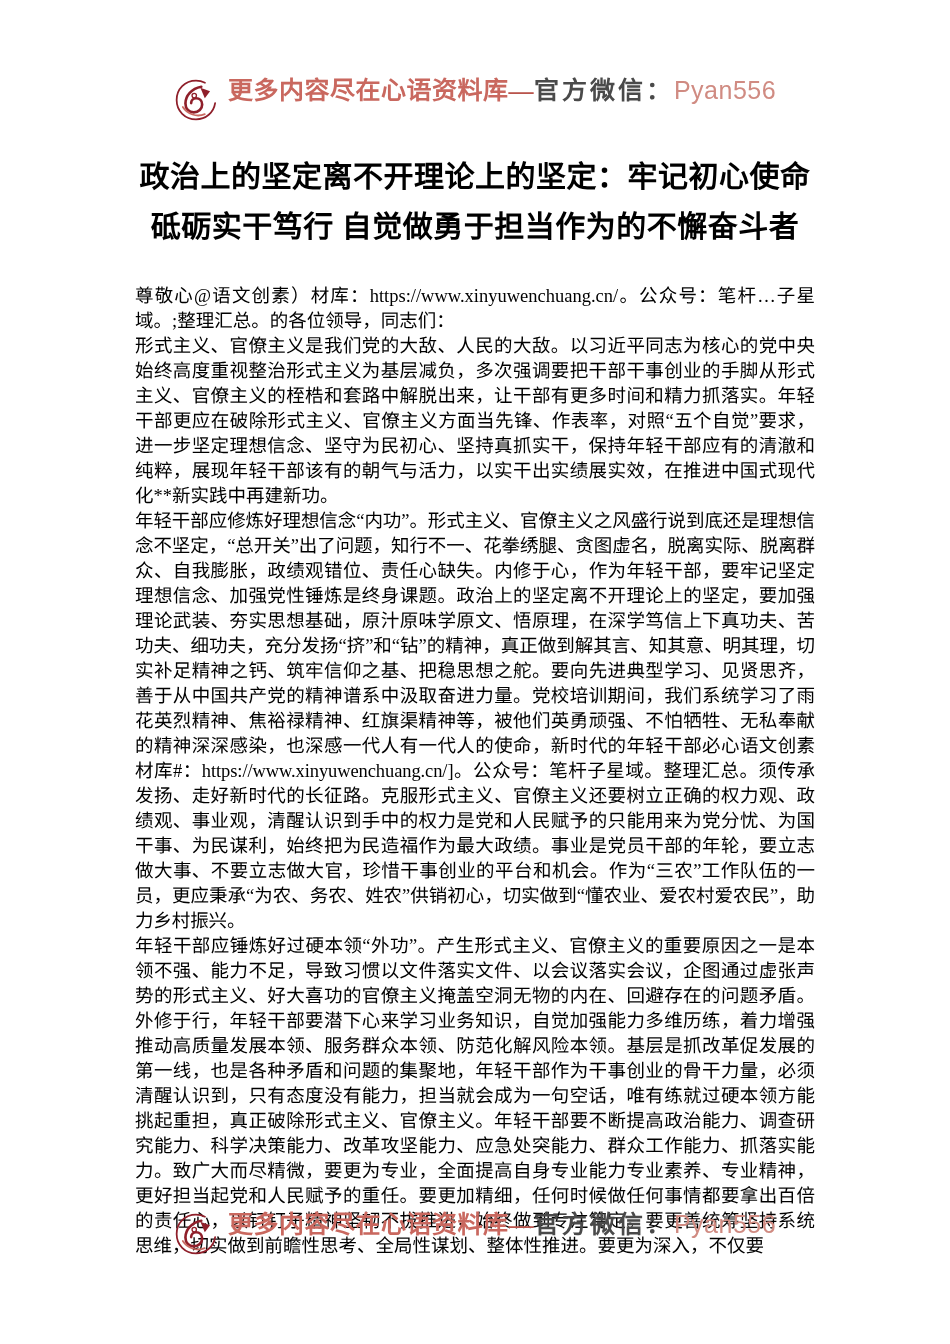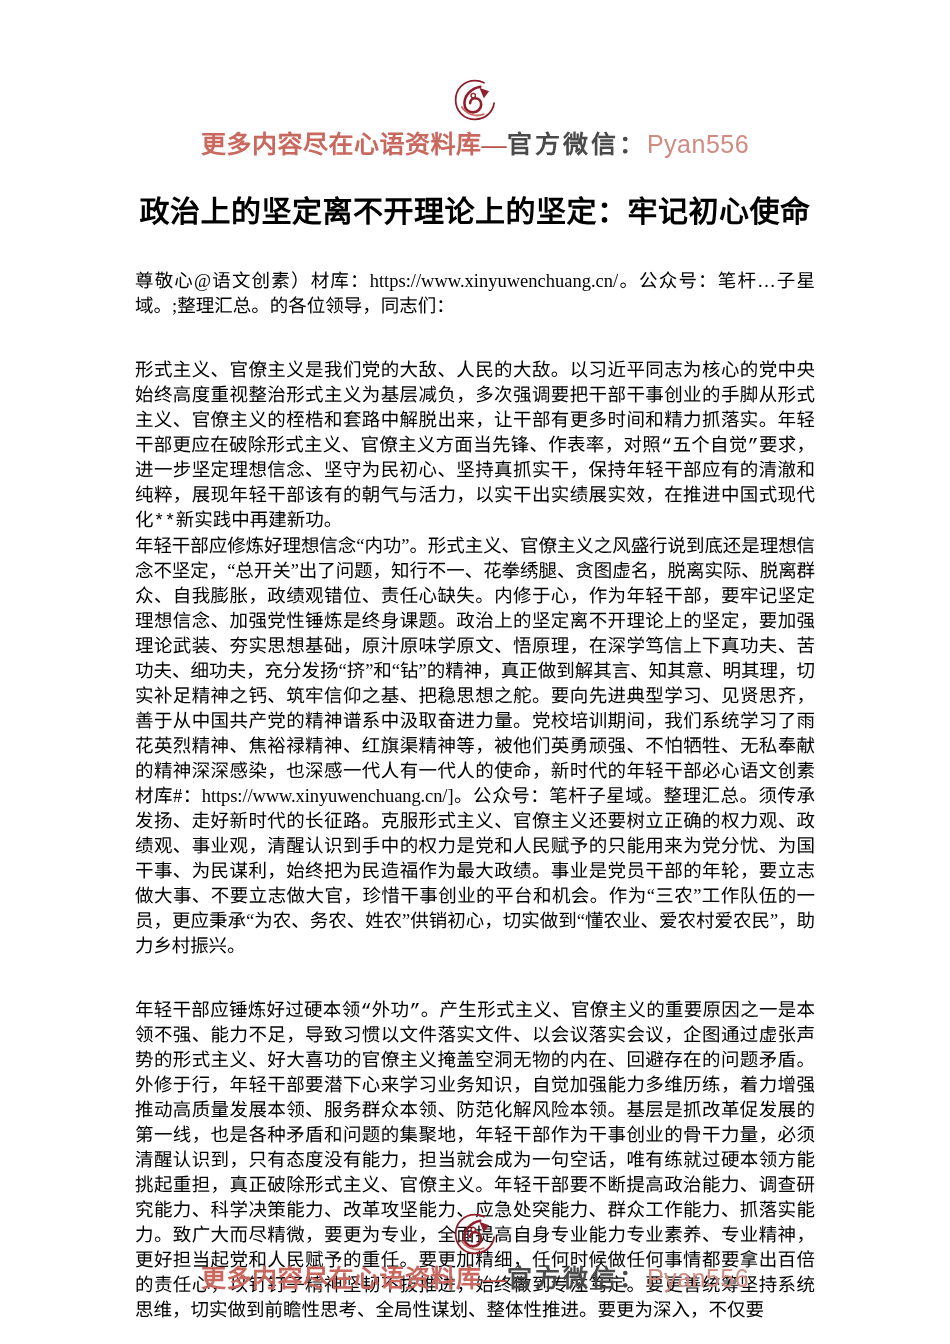--- a/index.html
+++ b/index.html
@@ -22,26 +22,25 @@
     width: 950px;
     height: 1344px;
     box-sizing: border-box;
     padding: 0 135px;
     background: #ffffff;
   }
 
   
   .watermark {
     display: flex;
-    align-items: center;
+    align-items: flex-start;
     justify-content: center;
     gap: 10px;
     width: 100%;
     user-select: none;
-    flex-direction: column;
   }
   .watermark.top { padding-top: 78px; }
   .watermark.bottom {
     position: absolute;
     left: 0;
     right: 0;
     top: 1212px;
   }
 
   .wm-logo {
@@ -95,24 +94,23 @@
     text-justify: inter-ideograph;
     word-break: break-all;
   }
   .para.salutation {
     font-family: "Liberation Serif", "DejaVu Serif", serif;
     font-size: 18.5px;
     line-height: 25px;
     margin-top: 30px;
   }
   .para.serif {
-    font-family: Liberation Mono, monospace;
+    font-family: Liberation Serif, serif;
     font-size: 18.5px;
     line-height: 25px;
-    margin-top: 40px;
   }
   .para.hei {
     font-family: Liberation Serif, serif;
     font-size: 18.5px;
     line-height: 25px;
     font-weight: 400;
     letter-spacing: -0.1px;
   }
 </style>
 </head>
@@ -130,20 +128,21 @@
       <circle cx="46" cy="40" r="5" fill="#ffffff" stroke="#8f1f2a" stroke-width="3"></circle>
       <path d="M20 66 C30 82 52 90 70 82" fill="none" stroke="#c96a62" stroke-width="4" stroke-linecap="round"></path>
     </svg>
     <span class="wm-text">
       <span class="wm-a">更多内容尽在心语资料库</span><span class="wm-dash">—</span><span class="wm-b">官方微信：</span><span class="wm-c">Pyan556</span>
     </span>
   </div>
 
   <h1 class="doc-title">
     <span class="tline">政治上的坚定离不开理论上的坚定：牢记初心使命</span>
+    <span class="tline">砥砺实干笃行 自觉做勇于担当作为的不懈奋斗者</span>
   </h1>
 
   <div class="doc-body">
     <p class="para salutation">尊敬心@语文创素）材库：https://www.xinyuwenchuang.cn/。公众号：笔杆…子星域。;整理汇总。的各位领导，同志们：</p>
     <p class="para serif">形式主义、官僚主义是我们党的大敌、人民的大敌。以习近平同志为核心的党中央始终高度重视整治形式主义为基层减负，多次强调要把干部干事创业的手脚从形式主义、官僚主义的桎梏和套路中解脱出来，让干部有更多时间和精力抓落实。年轻干部更应在破除形式主义、官僚主义方面当先锋、作表率，对照“五个自觉”要求，进一步坚定理想信念、坚守为民初心、坚持真抓实干，保持年轻干部应有的清澈和纯粹，展现年轻干部该有的朝气与活力，以实干出实绩展实效，在推进中国式现代化**新实践中再建新功。</p>
     <p class="para hei">年轻干部应修炼好理想信念“内功”。形式主义、官僚主义之风盛行说到底还是理想信念不坚定，“总开关”出了问题，知行不一、花拳绣腿、贪图虚名，脱离实际、脱离群众、自我膨胀，政绩观错位、责任心缺失。内修于心，作为年轻干部，要牢记坚定理想信念、加强党性锤炼是终身课题。政治上的坚定离不开理论上的坚定，要加强理论武装、夯实思想基础，原汁原味学原文、悟原理，在深学笃信上下真功夫、苦功夫、细功夫，充分发扬“挤”和“钻”的精神，真正做到解其言、知其意、明其理，切实补足精神之钙、筑牢信仰之基、把稳思想之舵。要向先进典型学习、见贤思齐，善于从中国共产党的精神谱系中汲取奋进力量。党校培训期间，我们系统学习了雨花英烈精神、焦裕禄精神、红旗渠精神等，被他们英勇顽强、不怕牺牲、无私奉献的精神深深感染，也深感一代人有一代人的使命，新时代的年轻干部必心语文创素材库#：https://www.xinyuwenchuang.cn/]。公众号：笔杆子星域。整理汇总。须传承发扬、走好新时代的长征路。克服形式主义、官僚主义还要树立正确的权力观、政绩观、事业观，清醒认识到手中的权力是党和人民赋予的只能用来为党分忧、为国干事、为民谋利，始终把为民造福作为最大政绩。事业是党员干部的年轮，要立志做大事、不要立志做大官，珍惜干事创业的平台和机会。作为“三农”工作队伍的一员，更应秉承“为农、务农、姓农”供销初心，切实做到“懂农业、爱农村爱农民”，助力乡村振兴。</p>
     <p class="para serif">年轻干部应锤炼好过硬本领“外功”。产生形式主义、官僚主义的重要原因之一是本领不强、能力不足，导致习惯以文件落实文件、以会议落实会议，企图通过虚张声势的形式主义、好大喜功的官僚主义掩盖空洞无物的内在、回避存在的问题矛盾。外修于行，年轻干部要潜下心来学习业务知识，自觉加强能力多维历练，着力增强推动高质量发展本领、服务群众本领、防范化解风险本领。基层是抓改革促发展的第一线，也是各种矛盾和问题的集聚地，年轻干部作为干事创业的骨干力量，必须清醒认识到，只有态度没有能力，担当就会成为一句空话，唯有练就过硬本领方能挑起重担，真正破除形式主义、官僚主义。年轻干部要不断提高政治能力、调查研究能力、科学决策能力、改革攻坚能力、应急处突能力、群众工作能力、抓落实能力。致广大而尽精微，要更为专业，全面提高自身专业能力专业素养、专业精神，更好担当起党和人民赋予的重任。要更加精细，任何时候做任何事情都要拿出百倍的责任心，以钉钉子精神坚韧不拔推进，始终做到专注笃定。要更善统筹坚持系统思维，切实做到前瞻性思考、全局性谋划、整体性推进。要更为深入，不仅要</p>
   </div>
 
   <div class="watermark bottom">

